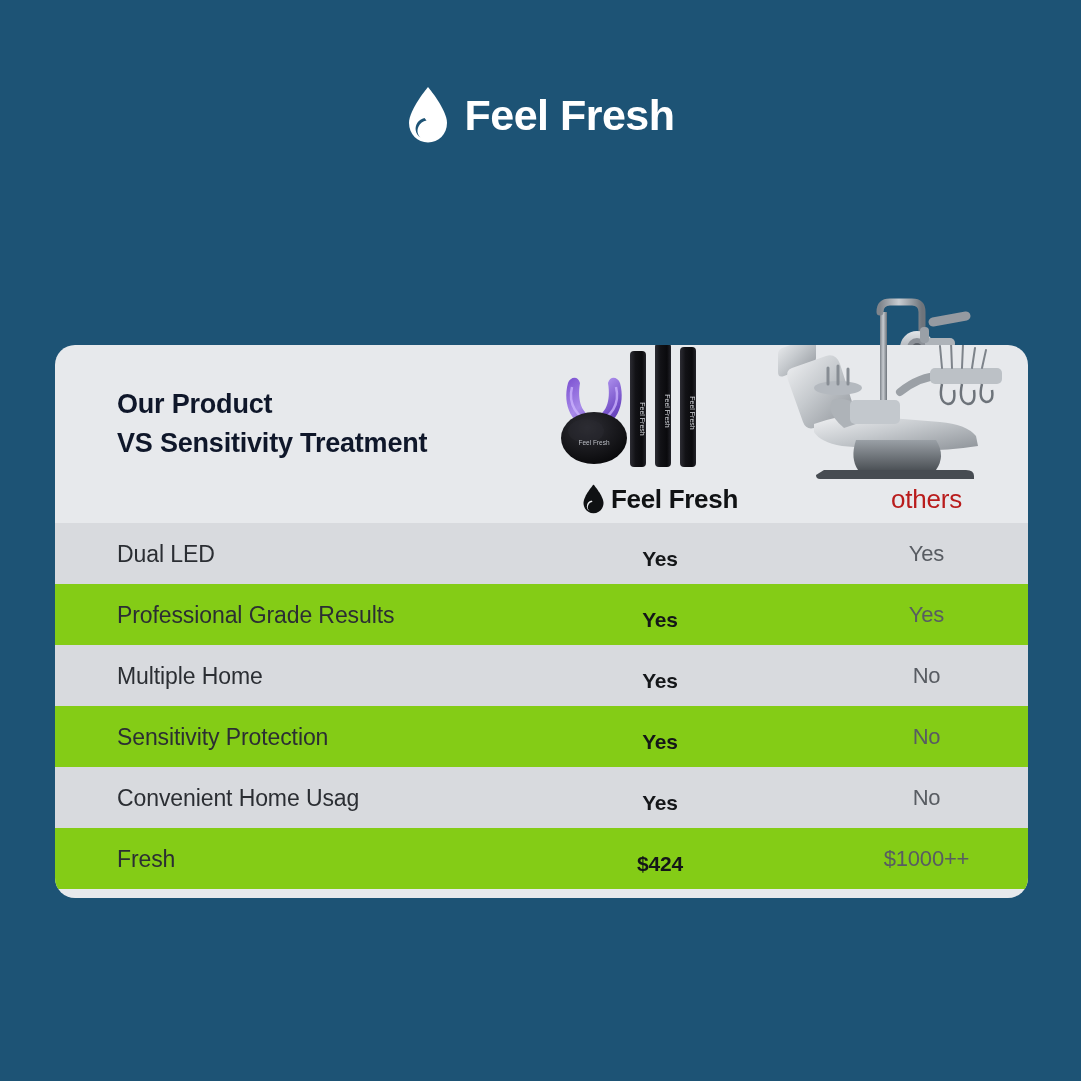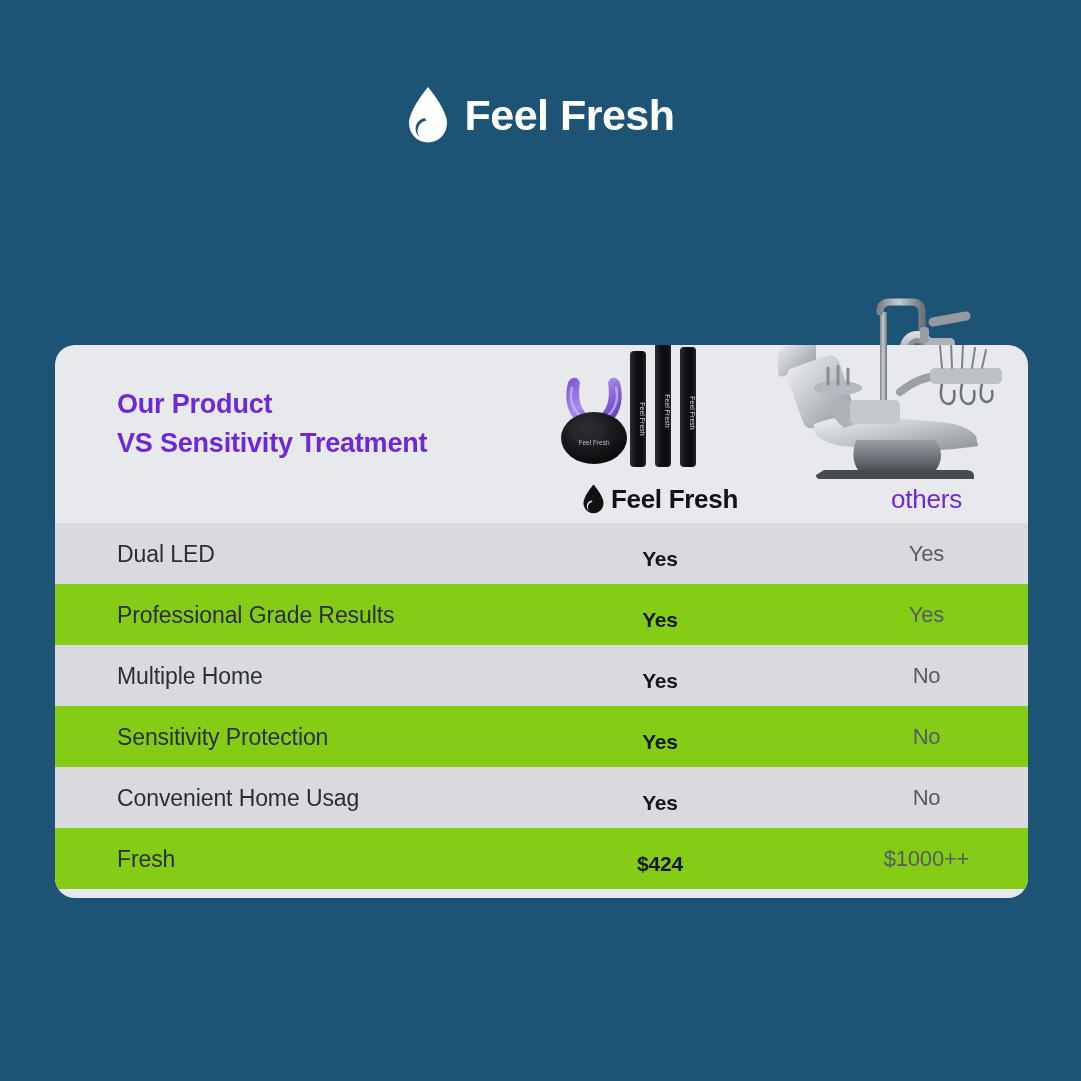--- a/index.html
+++ b/index.html
@@ -47,21 +47,21 @@
     height: 553px;
     background: #e7e9ec;
     border-radius: 20px;
     overflow: hidden;
   }
 
   .card-title {
     position: absolute;
     left: 62px;
     top: 40px;
-    color: #6d28d9;
+    color: #0f172a;
     font-size: 27px;
     font-weight: bold;
     line-height: 1.45;
     letter-spacing: -0.2px;
   }
 
   
   .product-shot {
     position: absolute;
     left: 497px;
@@ -102,21 +102,21 @@
 
   .col-drop { width: 23px; height: 30px; display: block; }
   .col-head-ours .label {
     color: #101214;
     font-size: 26px;
     font-weight: bold;
     letter-spacing: -0.3px;
     white-space: nowrap;
   }
   .col-head-others .label {
-    color: #6d28d9;
+    color: #b91c1c;
     font-size: 26px;
     font-weight: normal;
     letter-spacing: -0.2px;
     white-space: nowrap;
   }
 
   
   .rows {
     position: absolute;
     left: 0;

